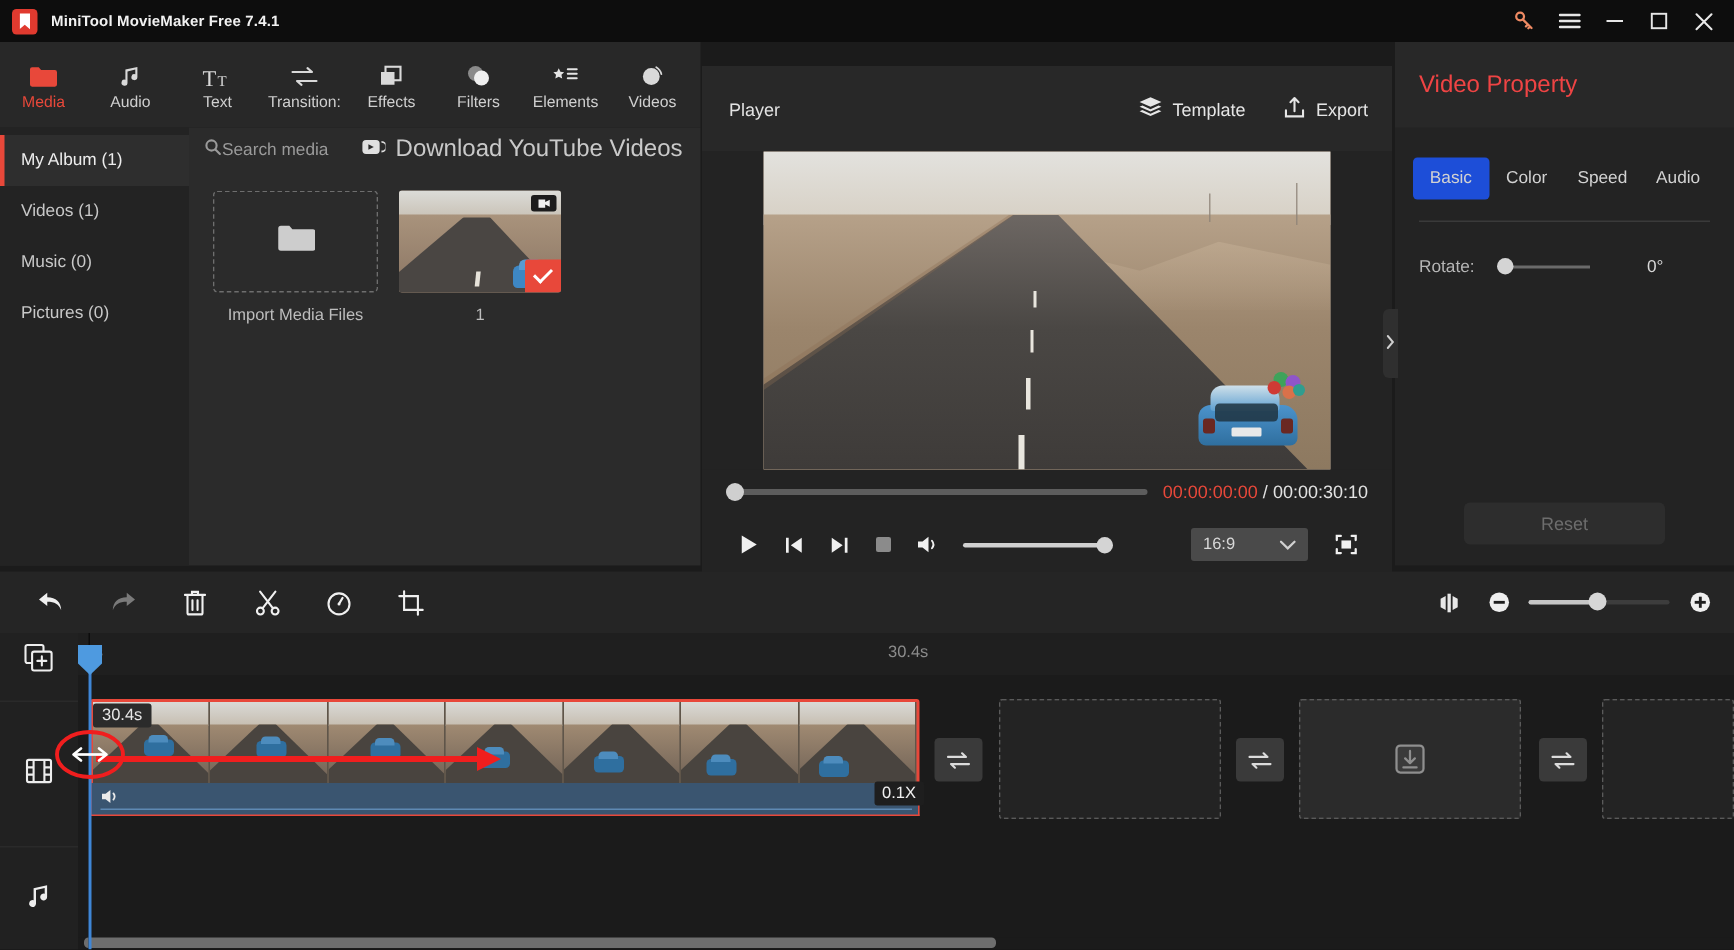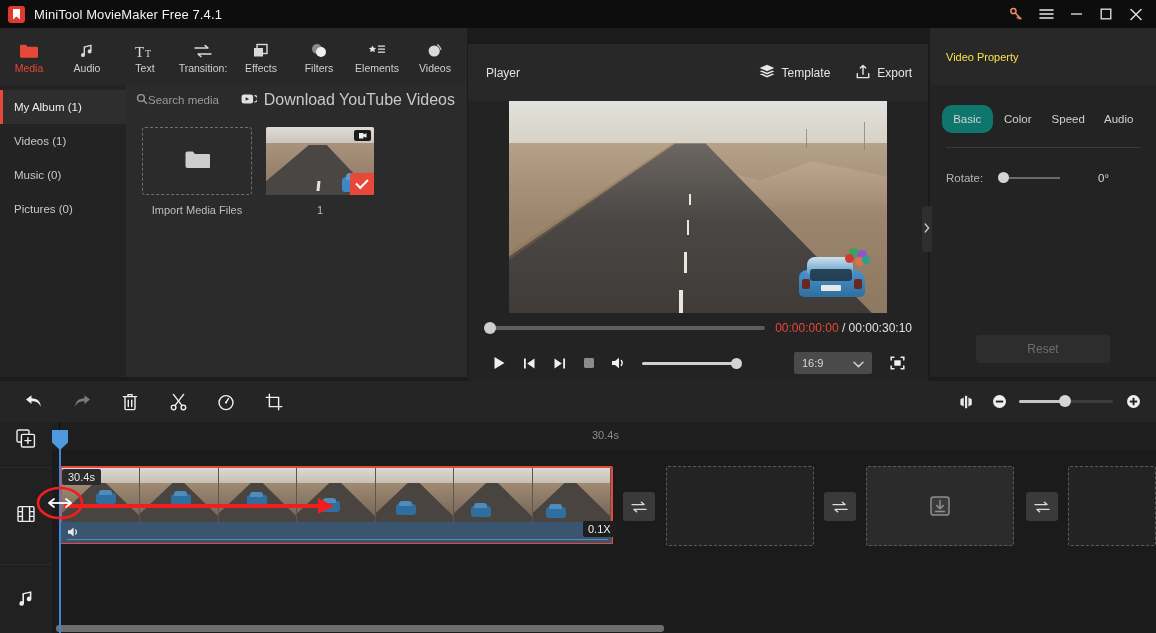--- a/index.html
+++ b/index.html
@@ -20,21 +20,21 @@
   }
   .app-logo {
     width:17px; height:17px; margin-left:8px; border-radius:3px;
     background:#e03a2f; position:relative; flex:none;
     display:flex; align-items:center; justify-content:center;
   }
   .app-logo:after{
     content:""; width:7px; height:11px; background:#fff;
     clip-path: polygon(0 0,100% 0,100% 100%,50% 72%,0 100%);
   }
-  .app-title { margin-left:9px; font-size:13px; font-weight:normal; color:#f2f2f2; letter-spacing:.1px;}
+  .app-title { margin-left:9px; font-size:10px; font-weight:bold; color:#f2f2f2; letter-spacing:.1px;}
   .tb-right { margin-left:auto; display:flex; align-items:center; height:28px; }
   .tb-btn {
     width:30px; height:28px; display:flex; align-items:center; justify-content:center;
     color:#e6e6e6; font-size:13px; cursor:default;
   }
   .tb-btn.key { color:#ef8a63; }
   .tb-btn svg { display:block; }
 
   
   .feature-bar {
@@ -172,27 +172,27 @@
   }
   .ratio-wrap { position:relative; display:flex; align-items:center; }
   .ratio-wrap .chev { position:absolute; right:8px; pointer-events:none; }
 
   
   .prop {
     position:absolute; left:930px; top:28px; width:226px; height:349px;
     background:#232323;
   }
   .prop-head { height:57px; display:flex; align-items:center; padding-left:16px; background:#282828;}
-  .prop-head .t { font-size:11px; color:#fde047;text-align:right; }
+  .prop-head .t { font-size:16px; color:#ef4444;text-align:right; }
   .prop-tabs { display:flex; margin:20px 12px 0 12px; }
   .ptab {
     flex:1; height:28px; display:flex; align-items:center; justify-content:center;
     font-size:11.5px; color:#d2d2d2; border-radius:3px; cursor:default;
   }
-  .ptab.active { background:#0f766e;border-radius:10px; }
+  .ptab.active { background:#1d4ed8; }
   .prop-sep { height:1px; background:#3a3a3a; margin:14px 16px 0 16px; }
   .prop-row { display:flex; align-items:center; padding:0 16px; height:44px; margin-top:8px;}
   .prop-lbl { width:52px; font-size:11.5px; color:#b6b6b6; }
   .flip-btn {
     width:27px; height:22px; background:#3b3b3b; border-radius:3px;
     display:flex; align-items:center; justify-content:center; margin-right:28px; cursor:default;
   }
   .rot-track { width:58px; height:2px; background:#6a6a6a; position:relative; margin-left:4px;}
   .rot-knob { position:absolute; left:-4px; top:-5px; width:11px; height:11px; border-radius:50%; background:#d4d4d4;}
   .rot-val { margin-left:38px; font-size:11.5px; color:#d8d8d8;}

